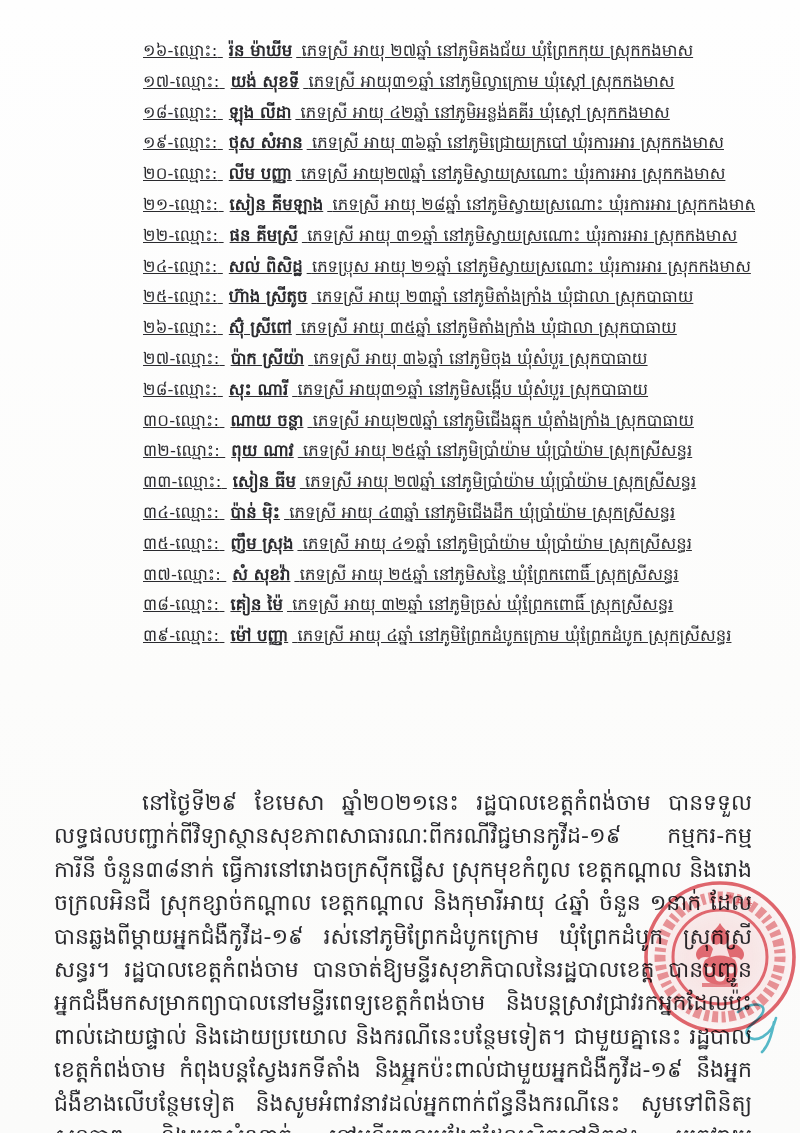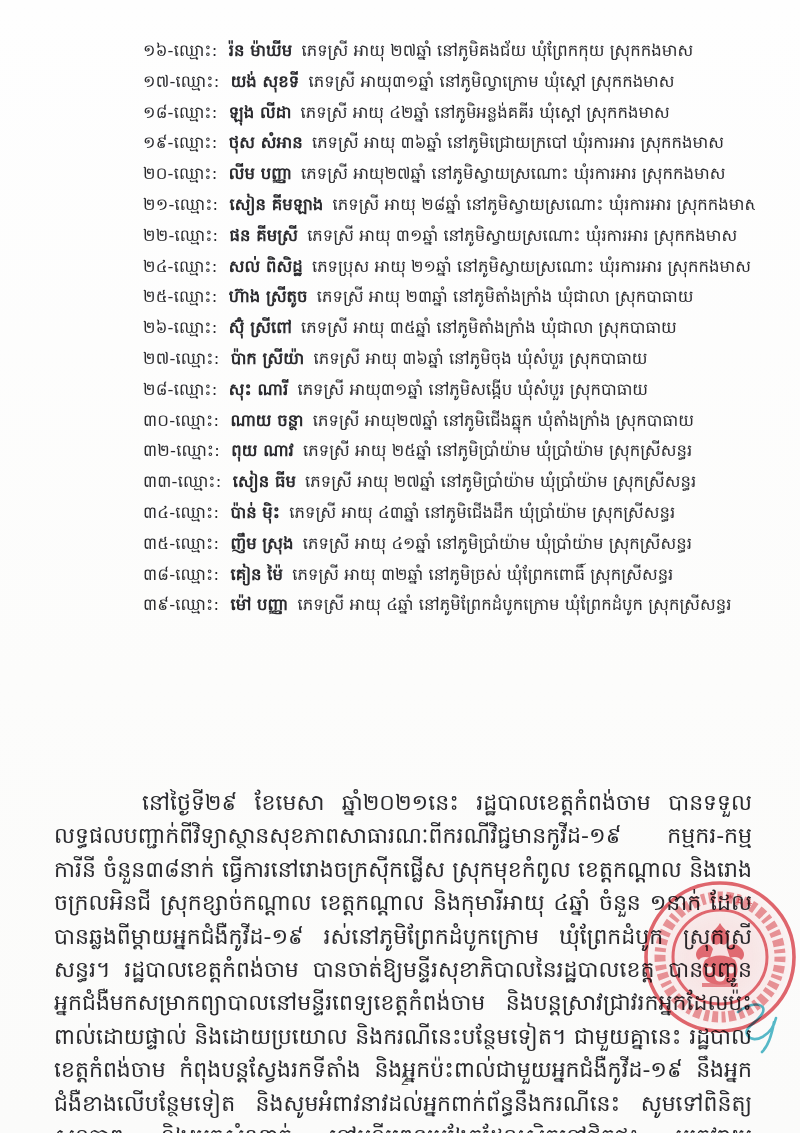--- a/index.html
+++ b/index.html
@@ -6,21 +6,21 @@
   body{
     width:800px;height:1133px;position:relative;overflow:hidden;
     background:#fdfdfc;
     font-family:"DejaVu Sans","Liberation Sans",sans-serif;
     color:#2a2a2e;
   }
   .page{position:absolute;inset:0;background:linear-gradient(180deg,#fefefe 0%,#fcfcfb 60%,#fbfbfa 100%);}
   
   .roster{
     position:absolute;left:143px;top:36px;width:612px;
-    font-size:16.5px;line-height:30.8px;white-space:nowrap;
+    font-size:16.5px;line-height:30.8px;white-space:nowrap;text-decoration:underline;
   }
   .roster-row{height:30.8px;overflow:hidden;}
   .roster-row .num{font-weight:normal;letter-spacing:0.2px;}
   .roster-row .nm{font-weight:bold;padding:0 4px 0 6px;}
   .roster-row .rest{font-weight:normal;}
   
   .body-par{
     position:absolute;left:54px;top:786px;width:698px;
     font-size:22px;line-height:33.4px;
     text-align:justify;text-indent:88px;
@@ -144,20 +144,25 @@
       <span class="rest">ភេទស្រី អាយុ ៤៣ឆ្នាំ នៅភូមិជើងដឹក ឃុំប្រាំយ៉ាម ស្រុកស្រីសន្ធរ</span>
     </div>
 
     <div class="roster-row">
       <span class="num">៣៥-ឈ្មោះ:</span>
       <span class="nm">ញឹម ស្រុង</span>
       <span class="rest">ភេទស្រី អាយុ ៤១ឆ្នាំ នៅភូមិប្រាំយ៉ាម ឃុំប្រាំយ៉ាម ស្រុកស្រីសន្ធរ</span>
     </div>
 
 
+    <div class="roster-row">
+      <span class="num">៣៧-ឈ្មោះ:</span>
+      <span class="nm">សំ សុខវ៉ា</span>
+      <span class="rest">ភេទស្រី អាយុ ២៥ឆ្នាំ នៅភូមិសន្ទៃ ឃុំព្រែកពោធិ៍ ស្រុកស្រីសន្ធរ</span>
+    </div>
 
     <div class="roster-row">
       <span class="num">៣៨-ឈ្មោះ:</span>
       <span class="nm">គៀន ម៉ៃ</span>
       <span class="rest">ភេទស្រី អាយុ ៣២ឆ្នាំ នៅភូមិច្រស់ ឃុំព្រែកពោធិ៍ ស្រុកស្រីសន្ធរ</span>
     </div>
 
     <div class="roster-row">
       <span class="num">៣៩-ឈ្មោះ:</span>
       <span class="nm">ម៉ៅ បញ្ញា</span>

